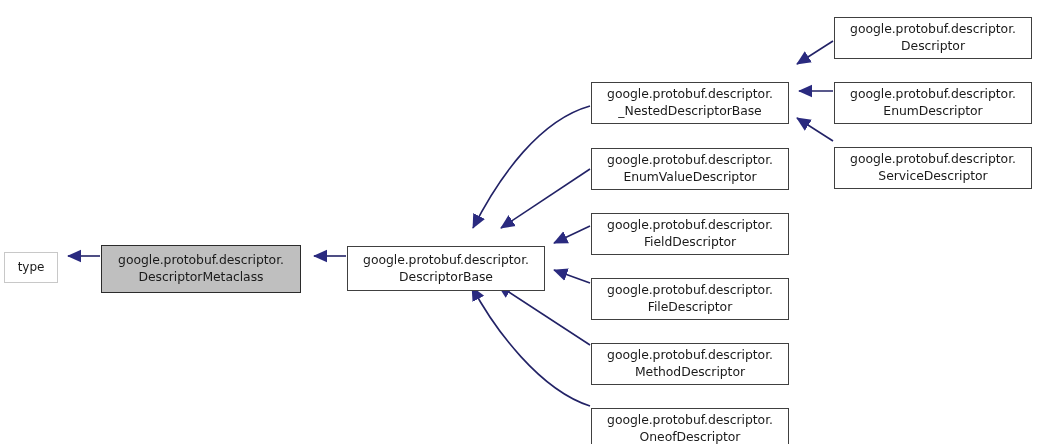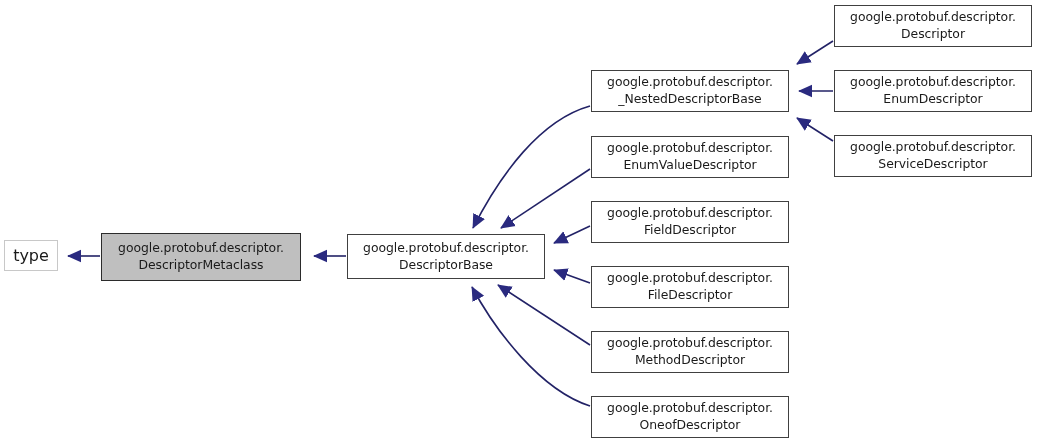--- a/index.html
+++ b/index.html
@@ -29,33 +29,34 @@
     align-items: center;
     justify-content: center;
     text-align: center;
     background: #ffffff;
     border: 1px solid #404040;
     color: #1a1a1a;
     font-size: 12.4px;
     line-height: 1.35;
     letter-spacing: -0.05px;
     z-index: 2;
+    margin-top: 12px;
   }
   .node .node-label {
     display: block;
     white-space: pre-line;
     padding: 0 5px;
   }
   .node.highlighted {
     background: #bfbfbf;
     border: 1px solid #2b2b2b;
   }
   .node.plain {
     border: 1px solid #c8c8c8;
-    font-size: 16px;
+    font-size: 12px;
   }
 </style>
 </head>
 <body>
 
 <div id="diagram-root">
 
   <svg id="edge-layer" width="1037" height="444" viewBox="0 0 1037 444" xmlns="http://www.w3.org/2000/svg">
     <defs>
       <marker id="ah" markerWidth="9" markerHeight="9" refX="8.4" refY="4.5" orient="auto" markerUnits="strokeWidth">

